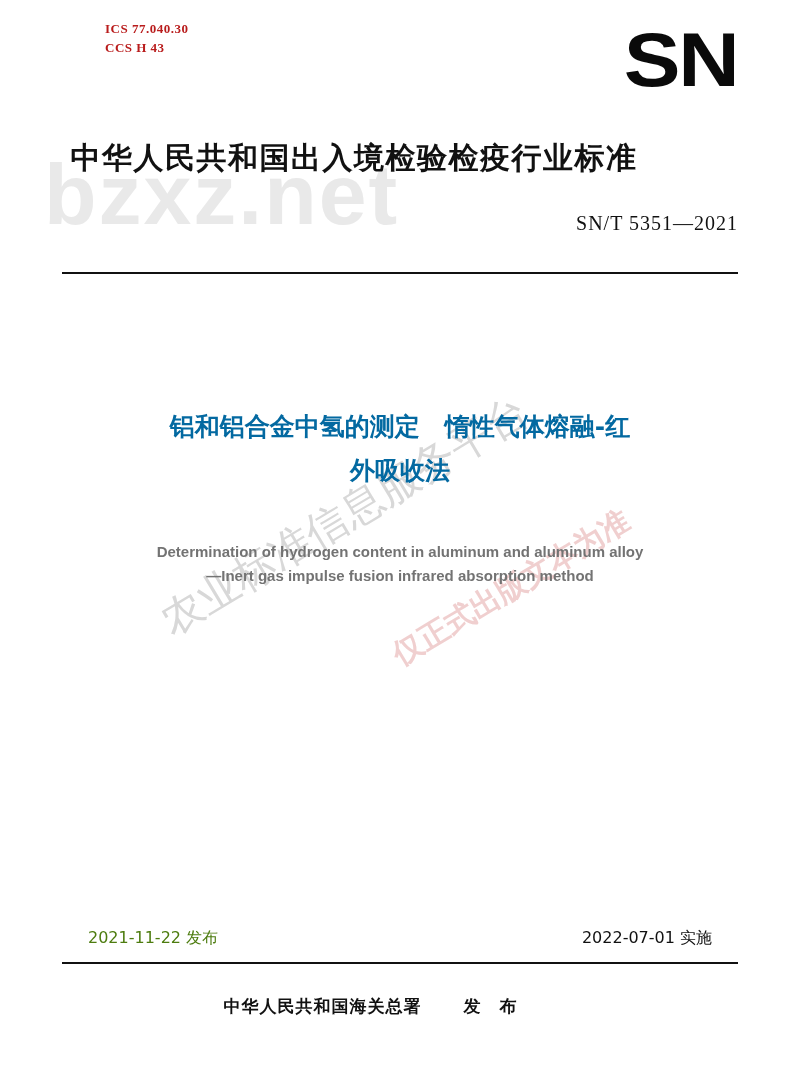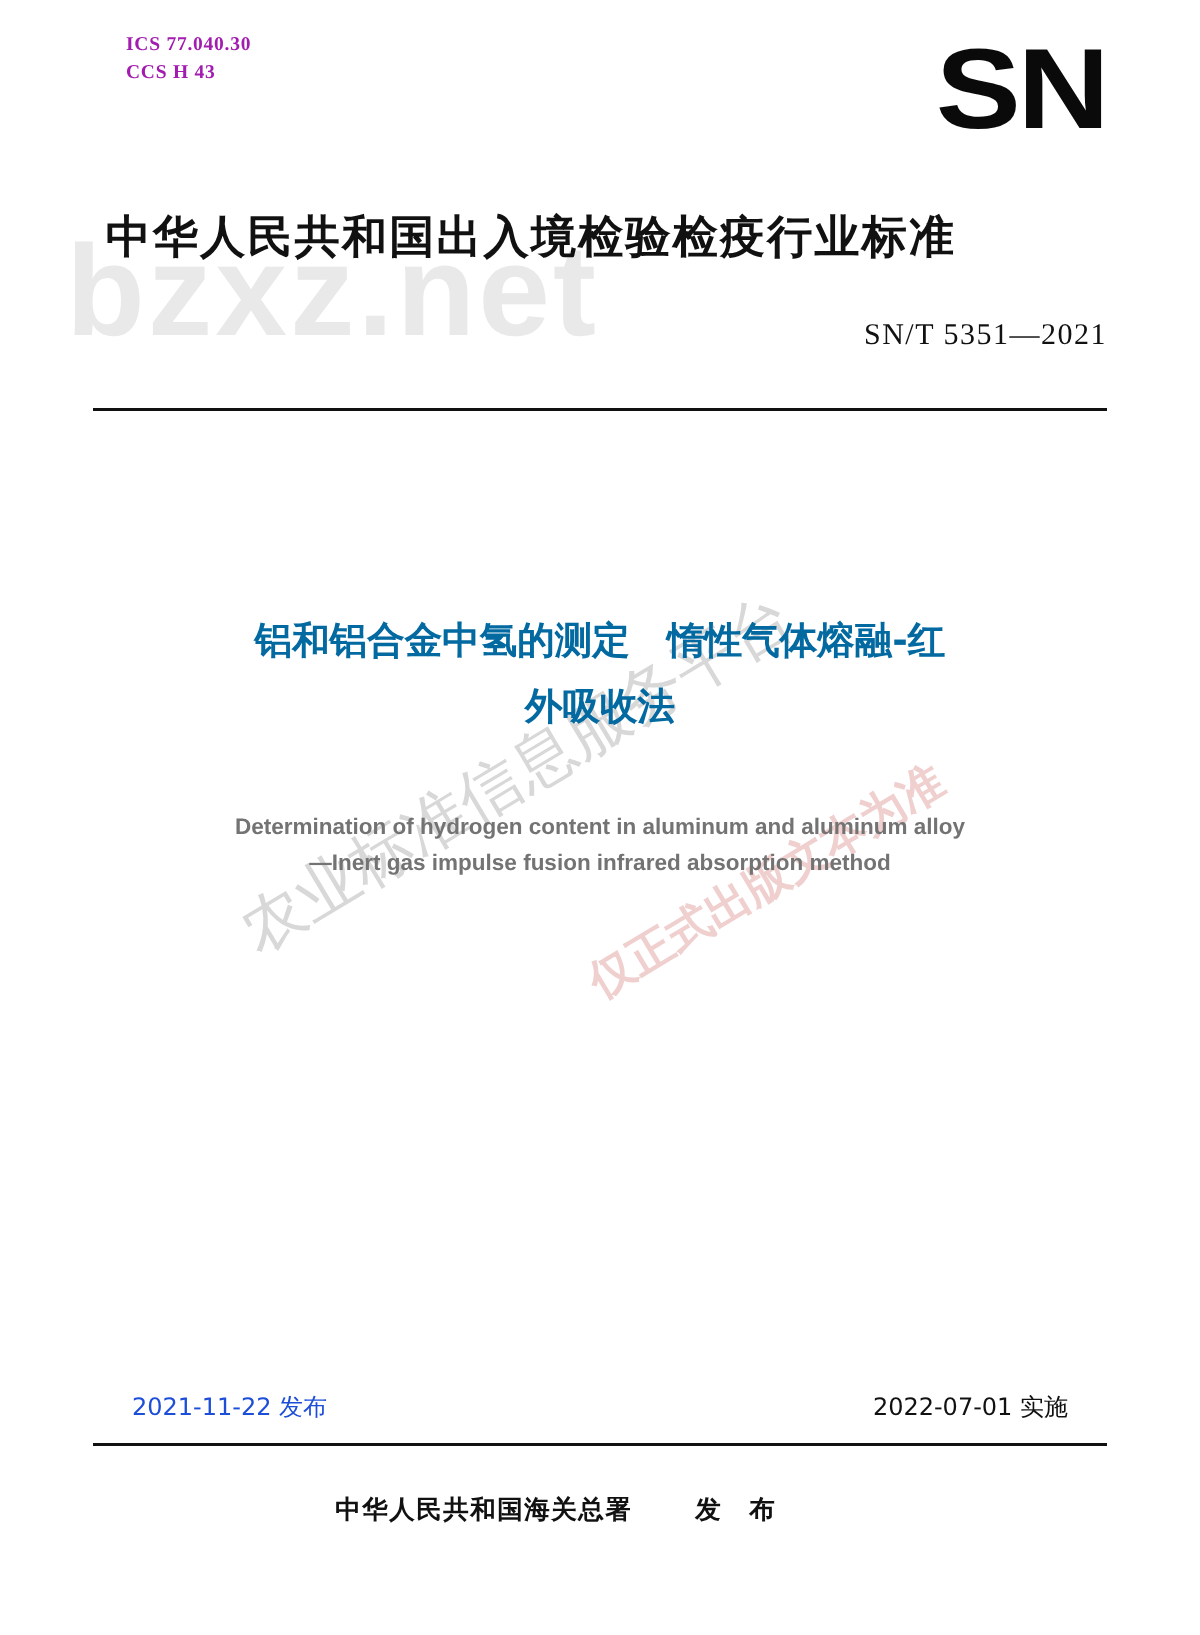--- a/index.html
+++ b/index.html
@@ -61,28 +61,28 @@
     font-weight: 600;
     color: #f0cfcf;
     white-space: nowrap;
     user-select: none;
     pointer-events: none;
     z-index: 0;
   }
 
   .ics-block {
     position: absolute;
-    left: 84px;
+    left: 105px;
     top: 20px;
     font-family: "Liberation Serif", serif;
     font-size: 13px;
     font-weight: bold;
     line-height: 1.45;
     letter-spacing: 0.5px;
-    color: #a21caf;
+    color: #b91c1c;
   }
 
   .sn-logo {
     position: absolute;
     right: 62px;
     top: 22px;
     font-family: "Liberation Sans", sans-serif;
     font-size: 76px;
     font-weight: bold;
     letter-spacing: -2px;
@@ -149,21 +149,21 @@
     line-height: 1.6;
     color: #737373;
   }
 
   .issue-date {
     position: absolute;
     left: 88px;
     top: 928px;
     font-family: "DejaVu Sans", sans-serif;
     font-size: 16px;
-    color: #1d4ed8;
+    color: #4d7c0f;
   }
   .effective-date {
     position: absolute;
     right: 88px;
     top: 928px;
     font-family: "DejaVu Sans", sans-serif;
     font-size: 16px;
     color: #111;
   }
 

